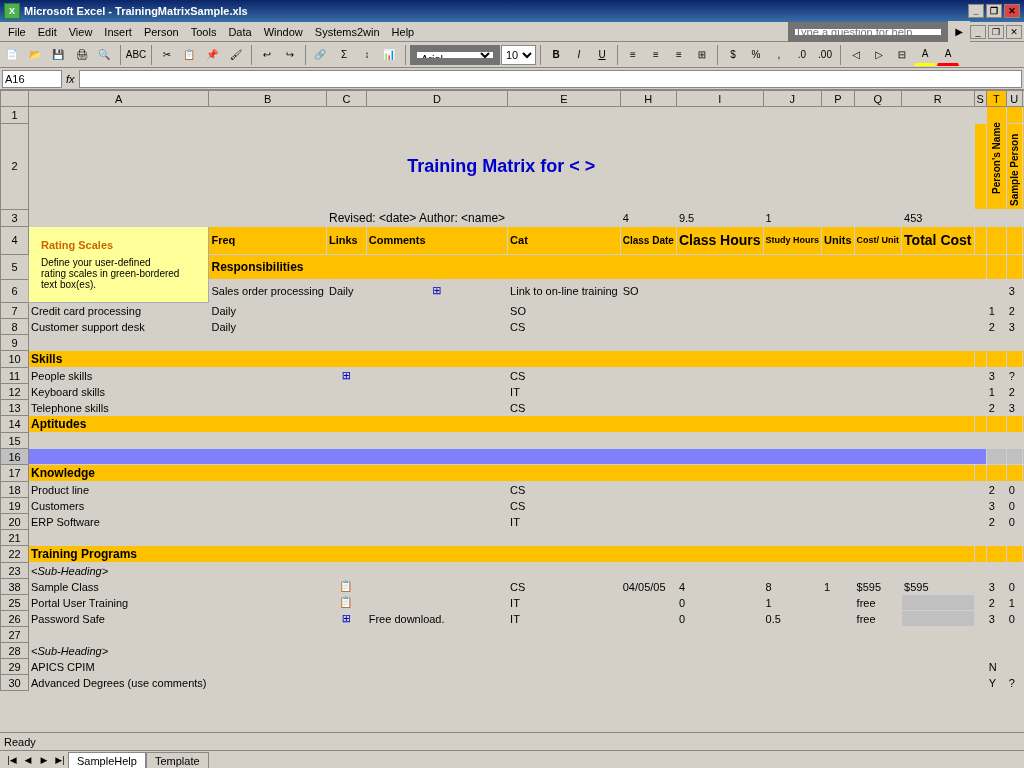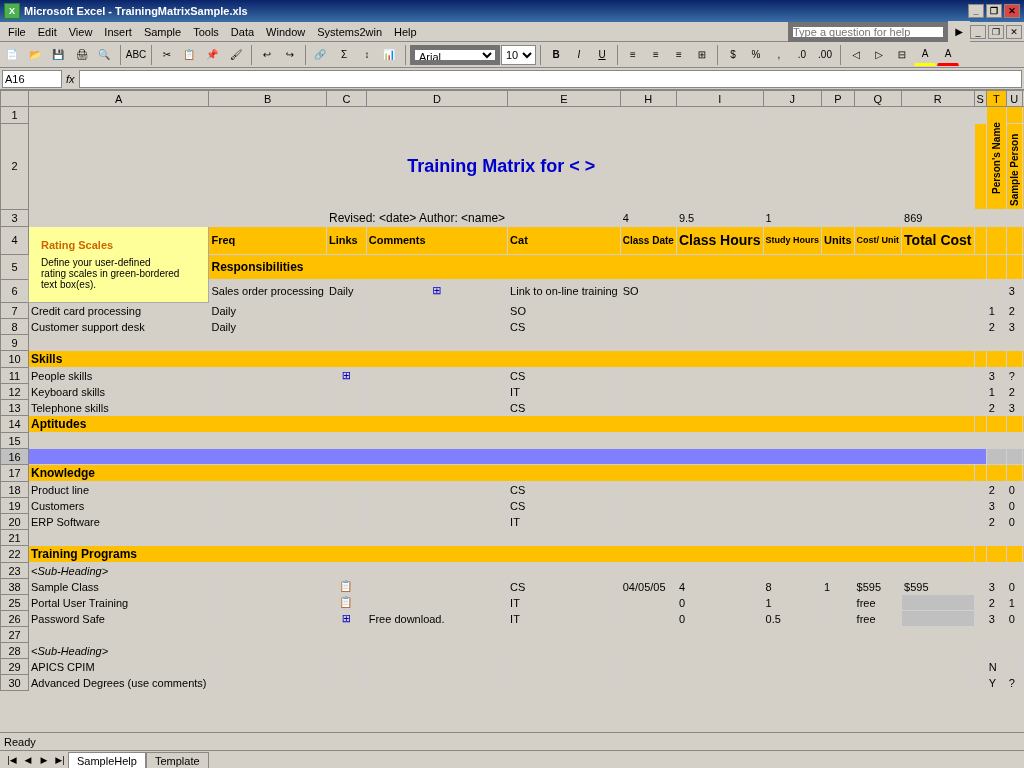--- a/index.html
+++ b/index.html
@@ -44,21 +44,21 @@
       border-bottom: 1px solid #888;
       gap: 1px;
     }
     .tb-sep { width: 1px; height: 20px; background: #888; margin: 0 3px; }
     .tool-btn {
       width: 22px; height: 22px; background: #d4d0c8;
       border: 1px solid transparent;
       display: flex; align-items: center; justify-content: center;
       cursor: pointer; font-size: 10px;
     }
-    .font-select { height: 20px; font-size: 11px; background: white; border: 5px solid #737373; width: 90px; }
+    .font-select { height: 20px; font-size: 11px; background: white; border: 7px solid #737373; width: 90px; }
     .font-size-select { height: 20px; font-size: 11px; background: white; border: 1px solid #888; width: 35px; }
 
     
     .formula-bar {
       background: #d4d0c8;
       height: 22px;
       display: flex;
       align-items: center;
       padding: 0 2px;
       border-bottom: 1px solid #888;
@@ -195,21 +195,21 @@
     <div class="tb-btn">❐</div>
     <div class="tb-btn" style="background:#d44;">✕</div>
   </div>
 </div>
 
 <div class="menu-bar">
   <span class="menu-item">File</span>
   <span class="menu-item">Edit</span>
   <span class="menu-item">View</span>
   <span class="menu-item">Insert</span>
-  <span class="menu-item">Sample</span>
+  <span class="menu-item">Person</span>
   <span class="menu-item">Tools</span>
   <span class="menu-item">Data</span>
   <span class="menu-item">Window</span>
   <span class="menu-item">Systems2win</span>
   <span class="menu-item">Help</span>
   <input type="text" class="font-select" style="margin-left: auto; width: 160px;" placeholder="Type a question for help">
   <div class="tool-btn">▶</div>
   <div style="display:flex;gap:2px;">
     <div class="tb-btn">_</div>
     <div class="tb-btn">❐</div>
@@ -373,21 +373,21 @@
         <td class="row-header">3</td>
         <td></td>
         <td></td>
         <td colspan="2" style="font-size:12px;">Revised: &lt;date&gt;  Author: &lt;name&gt;</td>
         <td></td>
         <td>4</td>
         <td>9.5</td>
         <td>1</td>
         <td></td>
         <td></td>
-        <td>869</td>
+        <td>453</td>
         <td></td>
         <td></td>
         <td></td>
         <td></td>
         <td></td>
         <td></td>
         <td></td>
         <td></td>
       </tr>
 

